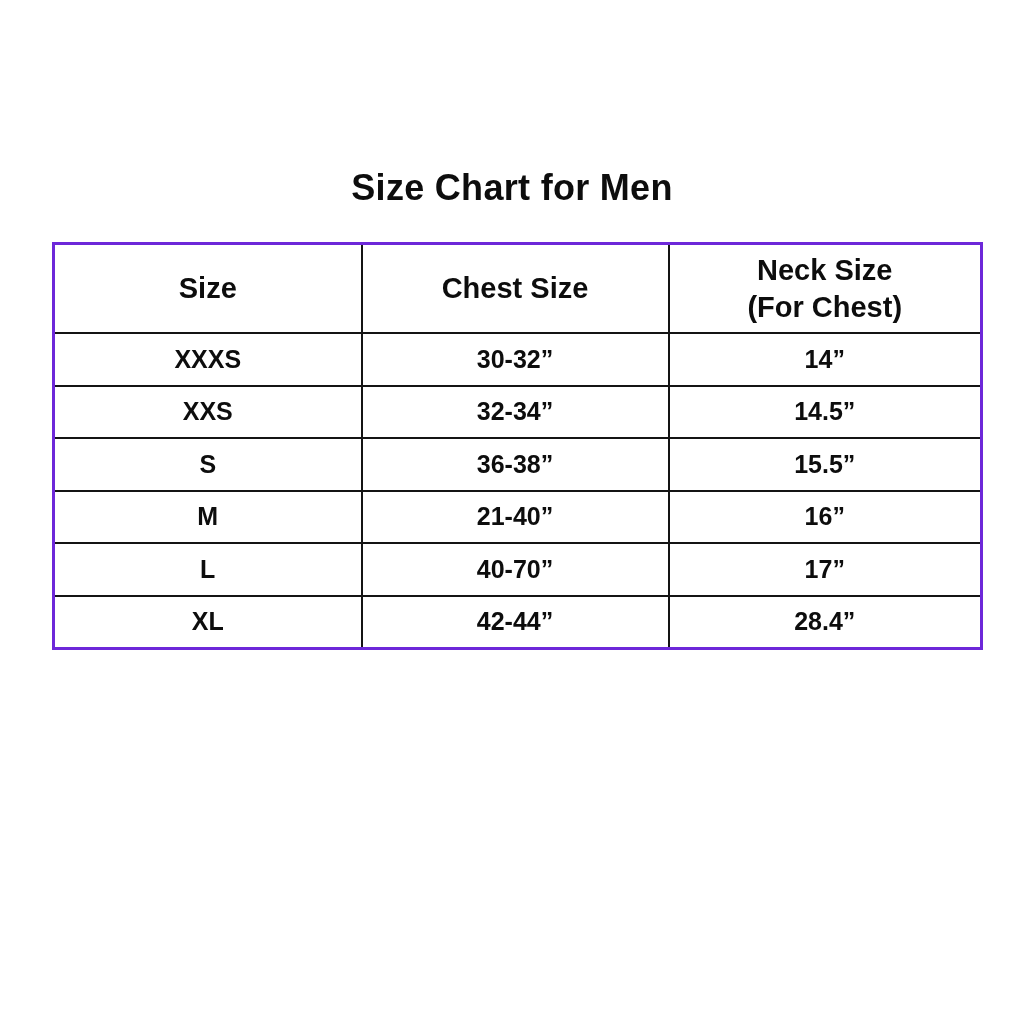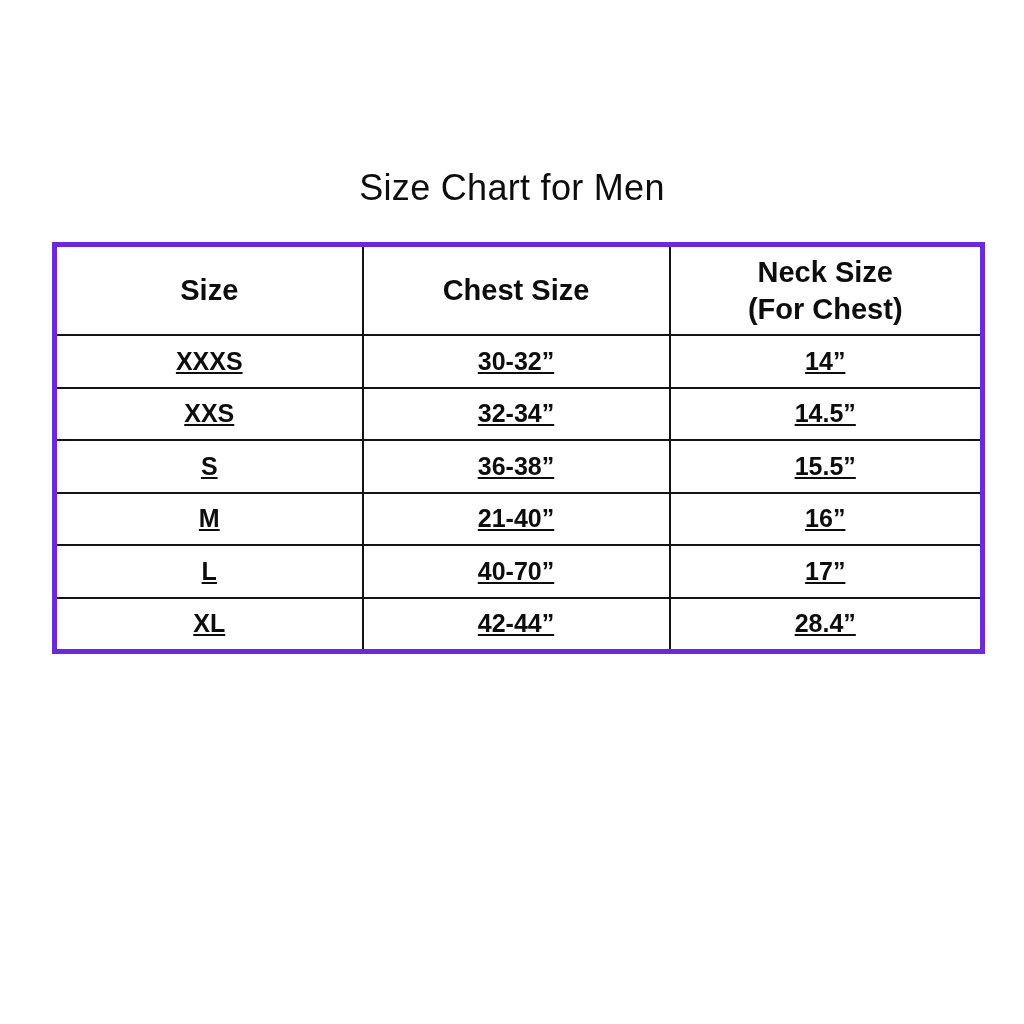--- a/index.html
+++ b/index.html
@@ -19,52 +19,51 @@
     overflow: hidden;
   }
   .title {
     position: absolute;
     top: 167px;
     left: 0;
     width: 1024px;
     margin: 0;
     text-align: center;
     font-size: 36px;
-    font-weight: normal;
+    font-weight: bold;
     letter-spacing: 0.3px;
     color: #0d0d0d;
   }
   table.size-table {
     position: absolute;
     left: 52px;
     top: 242px;
     width: 928px;
     border-collapse: collapse;
     table-layout: fixed;
-    border: 5px solid #6d28d9;
+    border: 3px solid #6d28d9;
     background: #ffffff;
   }
   .size-table th,
   .size-table td {
     border: 2.5px solid #141414;
     text-align: center;
     vertical-align: middle;
     font-weight: bold;
     color: #0d0d0d;
     padding: 0;
   }
   .size-table th {
     height: 87px;
     font-size: 29px;
     line-height: 1.25;
   }
   .size-table td {
     height: 50.5px;
     font-size: 25px;
-    text-decoration: underline;
   }
 </style>
 </head>
 <body>
 
 <div class="page">
 
   <h1 class="title">Size Chart for Men</h1>
 
   <table class="size-table">

